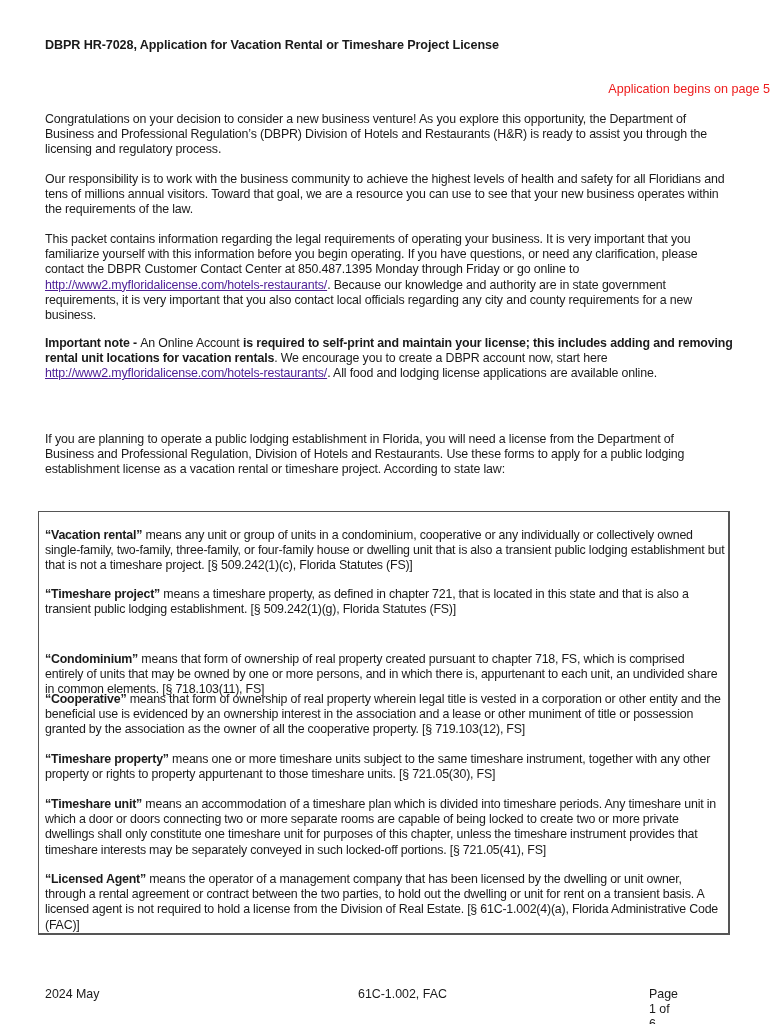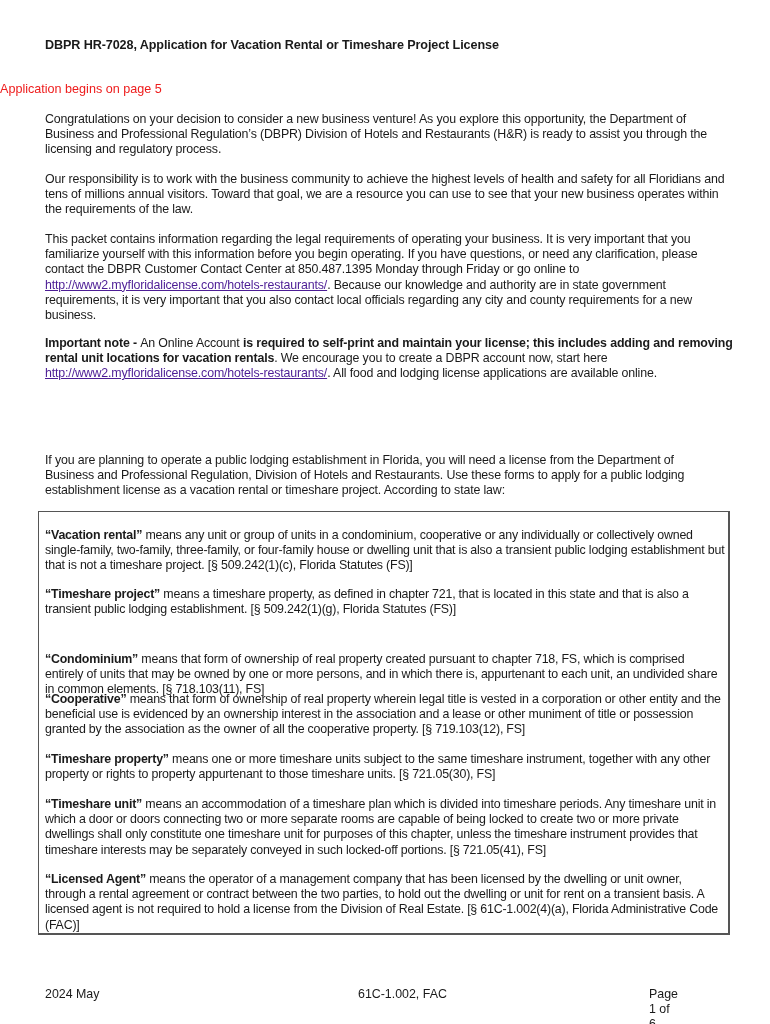--- a/index.html
+++ b/index.html
@@ -10,21 +10,21 @@
     font-size: 12.4px;
     line-height: 15.2px;
   }
   .page { position: absolute; left: 0; top: 0; width: 634px; height: 1024px; }
   .doc-title {
     position: absolute; left: 45px; top: 38px;
     font-weight: bold; font-size: 12.6px; letter-spacing: -0.1px;
   }
   .app-begins {
     position: absolute; left: 0; width: 770px; top: 82px;
-    text-align: left; color: #ee1c1c; font-size: 12.6px;
+    text-align: right; color: #ee1c1c; font-size: 12.6px;
   }
   .para {
     position: absolute; left: 45px; width: 690px; margin: 0;
     letter-spacing: -0.15px;
   }
   .link { color: #4c1d95; text-decoration: underline; }
   .b { font-weight: bold; }
   .section-heading {
     position: absolute; left: 45px; top: 426px;
     font-weight: bold; text-decoration: underline; font-size: 12.4px;
@@ -52,21 +52,21 @@
   <p class="para" style="top:112px;">Congratulations on your decision to consider a new business venture!  As you explore this opportunity, the Department of Business and Professional Regulation’s (DBPR) Division of Hotels and Restaurants (H&amp;R) is ready to assist you through the licensing and regulatory process.</p>
 
   <p class="para" style="top:172px;">Our responsibility is to work with the business community to achieve the highest levels of health and safety for all Floridians and tens of millions annual visitors.  Toward that goal, we are a resource you can use to see that your new business operates within the requirements of the law.</p>
 
   <p class="para" style="top:232px;"><span>This packet contains information regarding the legal requirements of operating your business.  It is very important that you familiarize yourself with this information before you begin operating.  If you have questions, or need any clarification, please contact the DBPR Customer Contact Center at 850.487.1395 Monday through Friday or go online to </span><a class="link">http://www2.myfloridalicense.com/hotels-restaurants/</a><span>.  Because our knowledge and authority are in state government requirements, it is very important that you also contact local officials regarding any city and county requirements for a new business.</span></p>
 
   <p class="para" style="top:336px;"><span class="b">Important note - </span><span>An Online Account </span><span class="b">is required to self-print and maintain your license; this includes adding and removing rental unit locations for vacation rentals</span><span>. We encourage you to create a DBPR account now, start here </span><a class="link">http://www2.myfloridalicense.com/hotels-restaurants/</a><span>. All food and lodging license applications are available online.</span></p>
 
 
 
-  <p class="para" style="top:453px; width:660px;">If you are planning to operate a public lodging establishment in Florida, you will need a license from the Department of Business and Professional Regulation, Division of Hotels and Restaurants.  Use these forms to apply for a public lodging establishment license as a vacation rental or timeshare project.   According to state law:</p>
+  <p class="para" style="top:432px; width:660px;">If you are planning to operate a public lodging establishment in Florida, you will need a license from the Department of Business and Professional Regulation, Division of Hotels and Restaurants.  Use these forms to apply for a public lodging establishment license as a vacation rental or timeshare project.   According to state law:</p>
 
   <div class="def-box"></div>
 
   <p class="def" style="top:528px;"><span class="b">“Vacation rental”</span><span> means any unit or group of units in a condominium, cooperative or any individually or collectively owned single-family, two-family, three-family, or four-family house or dwelling unit that is also a transient public lodging establishment but that is not a timeshare project. [§ 509.242(1)(c), Florida Statutes (FS)]</span></p>
 
   <p class="def" style="top:587px;"><span class="b">“Timeshare project”</span><span> means a timeshare property, as defined in chapter 721, that is located in this state and that is also a transient public lodging establishment. [§ 509.242(1)(g), Florida Statutes (FS)]</span></p>
 
   <p class="def" style="top:632px;margin-top:20px;"><span class="b">“Condominium”</span><span> means that form of ownership of real property created pursuant to chapter 718, FS, which is comprised entirely of units that may be owned by one or more persons, and in which there is, appurtenant to each unit, an undivided share in common elements. [§ 718.103(11), FS]</span></p>
 
   <p class="def" style="top:692px;"><span class="b">“Cooperative”</span><span> means that form of ownership of real property wherein legal title is vested in a corporation or other entity and the beneficial use is evidenced by an ownership interest in the association and a lease or other muniment of title or possession granted by the association as the owner of all the cooperative property. [§ 719.103(12), FS]</span></p>

